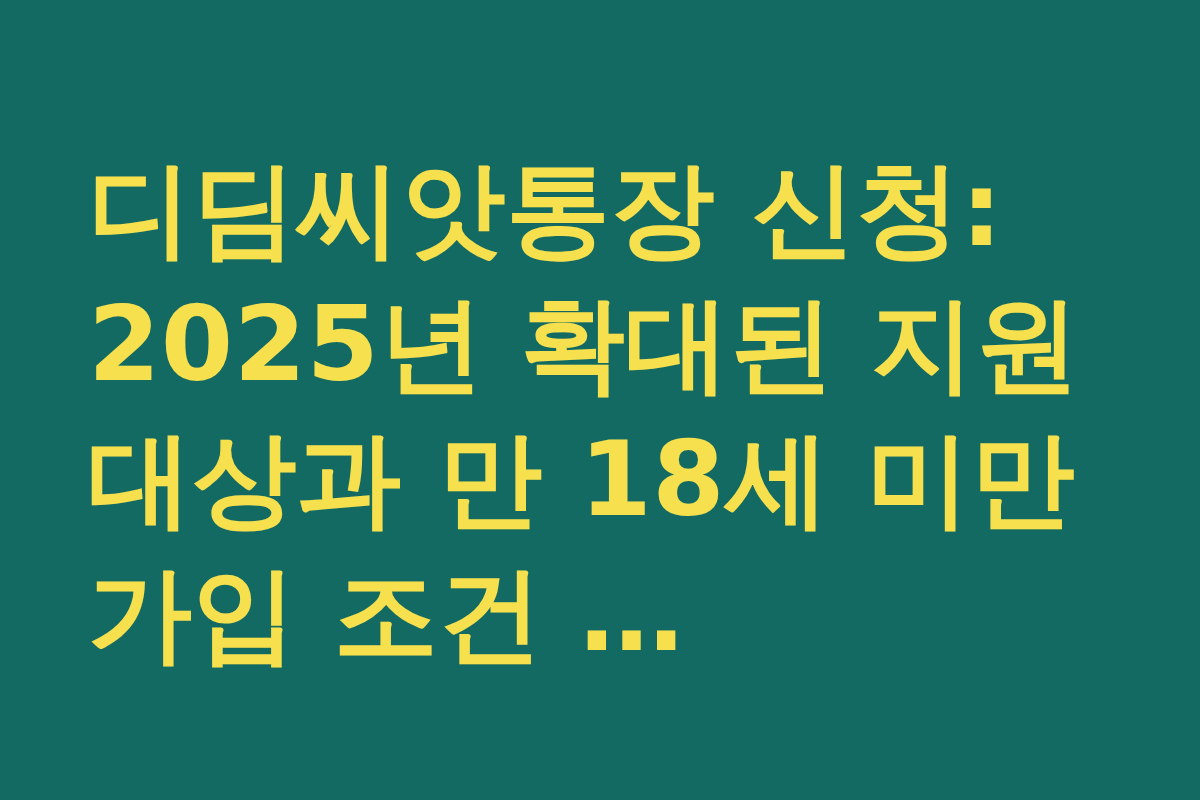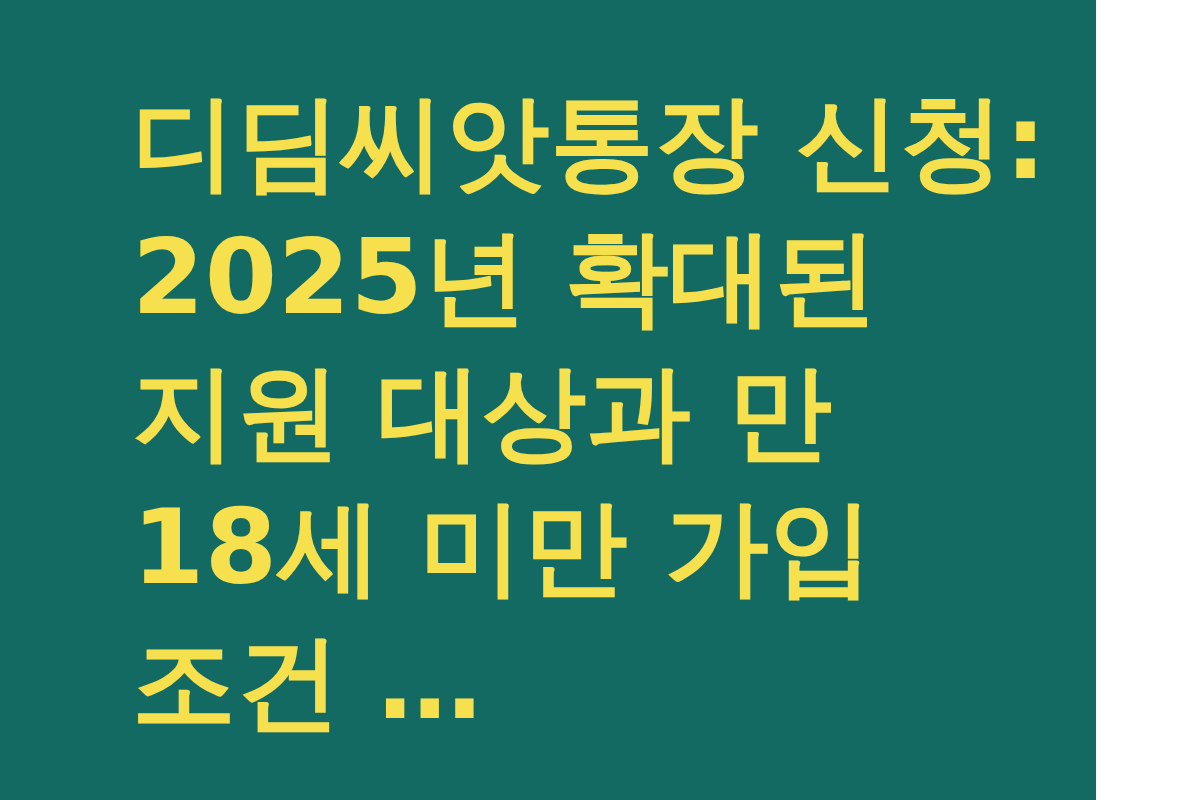--- a/index.html
+++ b/index.html
@@ -12,28 +12,27 @@
     width: 1200px;
     height: 800px;
     overflow: hidden;
     font-family: "DejaVu Sans", "Liberation Sans", sans-serif;
   }
 
   
   .thumbnail-card {
     position: relative;
     box-sizing: border-box;
-    width: 1096px;
+    width: 1200px;
     height: 800px;
     background-color: #126a62;
     display: flex;
     align-items: center;
     justify-content: flex-start;
     overflow: hidden;
-    padding-left: 44px;
   }
 
   
   .headline-block {
     box-sizing: border-box;
     width: 1055px;
     margin-left: 88px;
     margin-top: 24px;       
   }
 

